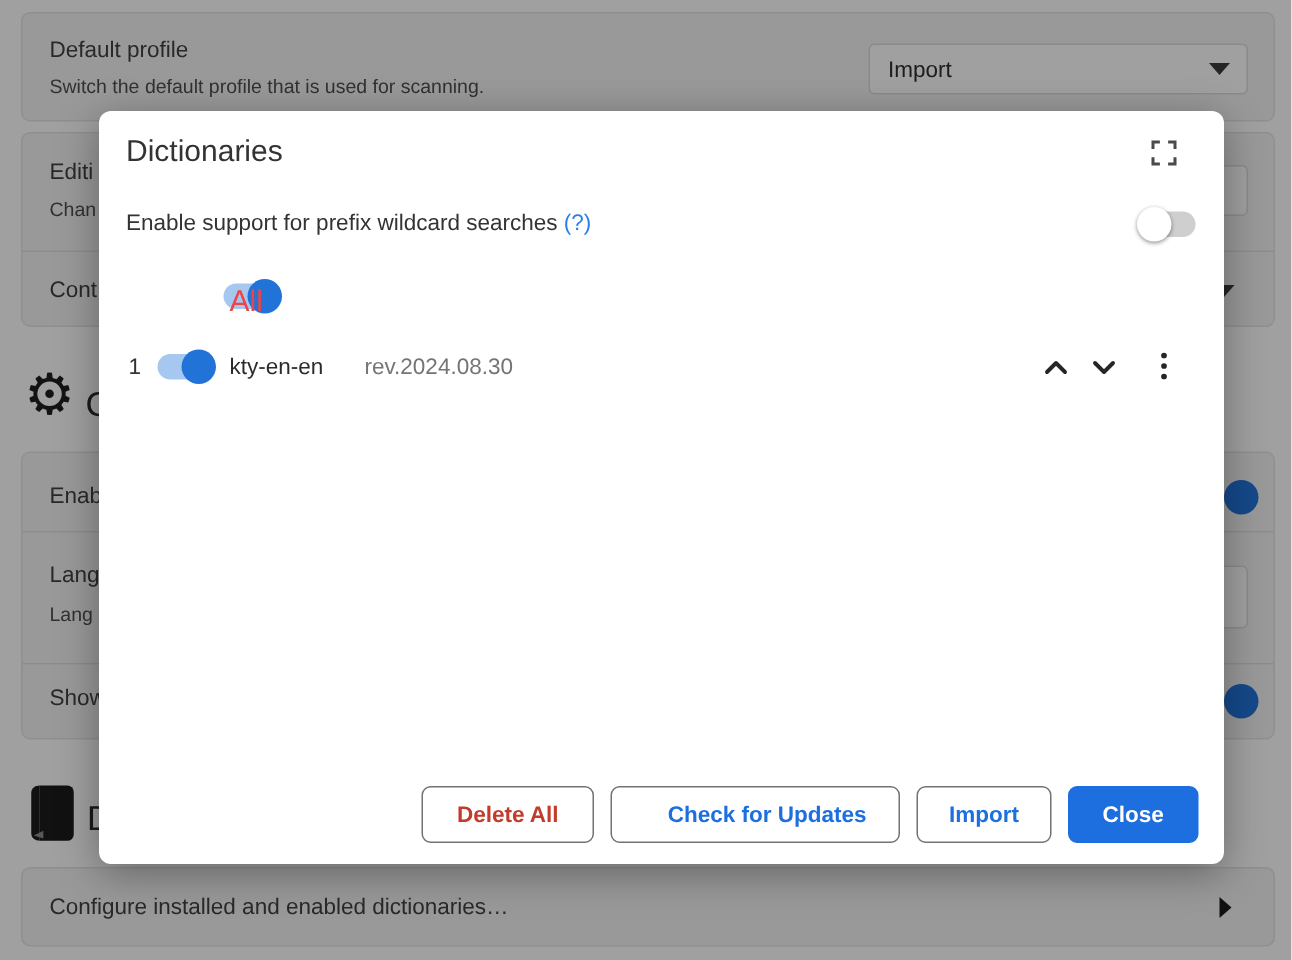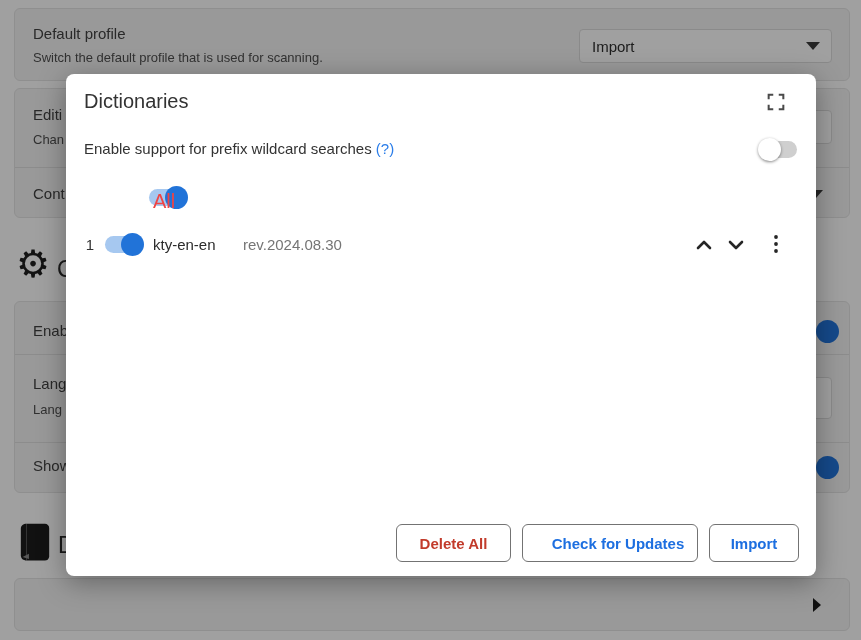--- a/index.html
+++ b/index.html
@@ -90,20 +90,21 @@
   </div>
 
   <svg class="abs" style="left:18px;top:522px;" width="34" height="43" viewBox="0 0 24 30">
     <path d="M6 1 h13 a3 3 0 0 1 3 3 v20 a3 3 0 0 1 -3 3 h-13 z" fill="#1b1b1b"></path>
     <path d="M6 1 c-2.2 0 -4 1.3 -4 3.5 v19 c0 2.2 1.8 3.5 4 3.5 z" fill="#1b1b1b"></path>
     <path d="M3.2 24.5 l4.5 -2.2 v3.6 z" fill="#8a8a8a"></path>
   </svg>
   <div class="abs" style="left:58px;top:532px;font-size:23px;color:#2a2a2a;">D</div>
 
   <div class="card" style="top:578px;height:53px;">
+    <div class="abs bg-title" style="left:18px;top:17px;">Configure installed and enabled dictionaries…</div>
     <svg class="abs" style="left:796px;top:17px;" width="12" height="18" viewBox="0 0 12 18">
       <path d="M2 2 l8 7 -8 7 z" fill="#1c1c1c"></path>
     </svg>
   </div>
 </div>
 
 <div id="backdrop"></div>
 
 <div id="modal">
 
@@ -156,16 +157,17 @@
         <circle cx="8" cy="7" r="1.9" fill="#262626"></circle>
         <circle cx="8" cy="14" r="1.9" fill="#262626"></circle>
         <circle cx="8" cy="21" r="1.9" fill="#262626"></circle>
       </svg>
     </span>
   </div>
 
   
   <div class="footer">
     <button class="btn danger">Delete All</button>
-    <button class="btn link-style" style="width:176px;padding-left:16px;">Check for Updates</button>
+    <button class="btn link-style" style="width:193px;padding-left:16px;">Check for Updates</button>
     <button class="btn link-style" style="width:90px;">Import</button>
+    <button class="btn primary">Close</button>
   </div>
 </div>
 
 </body></html>

